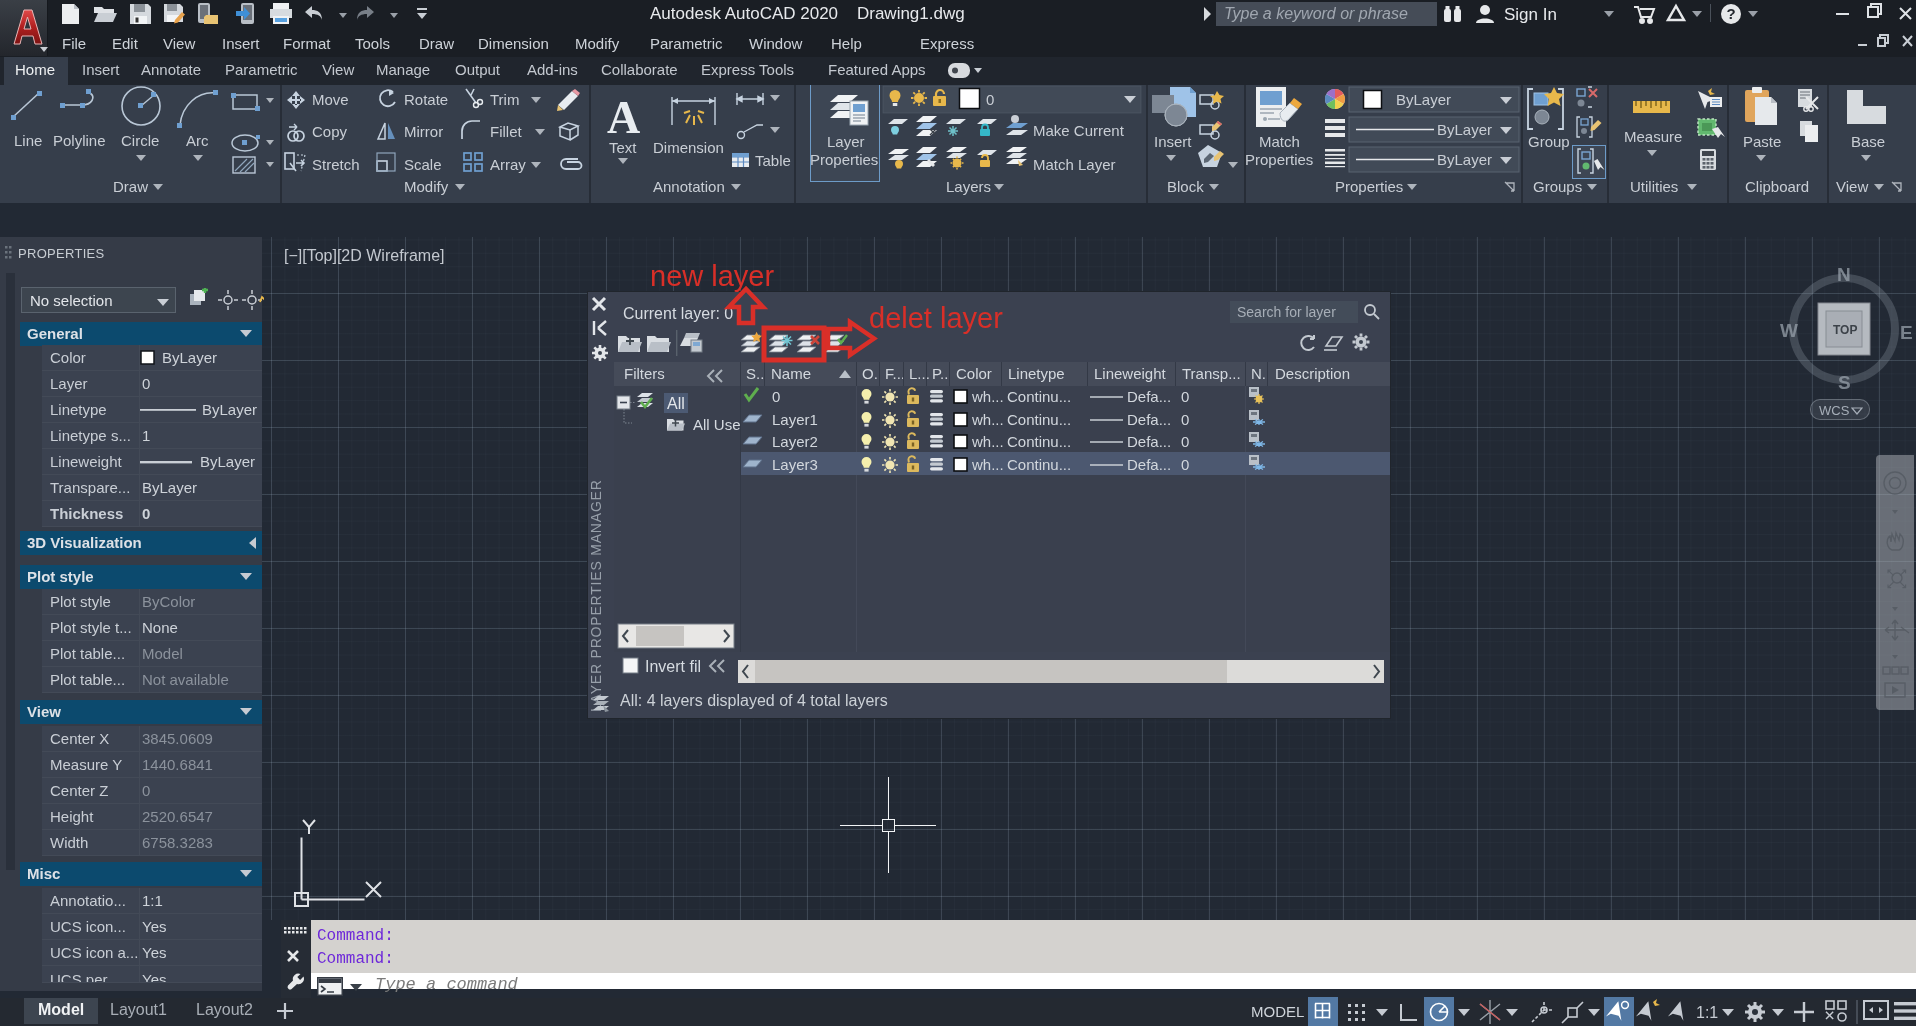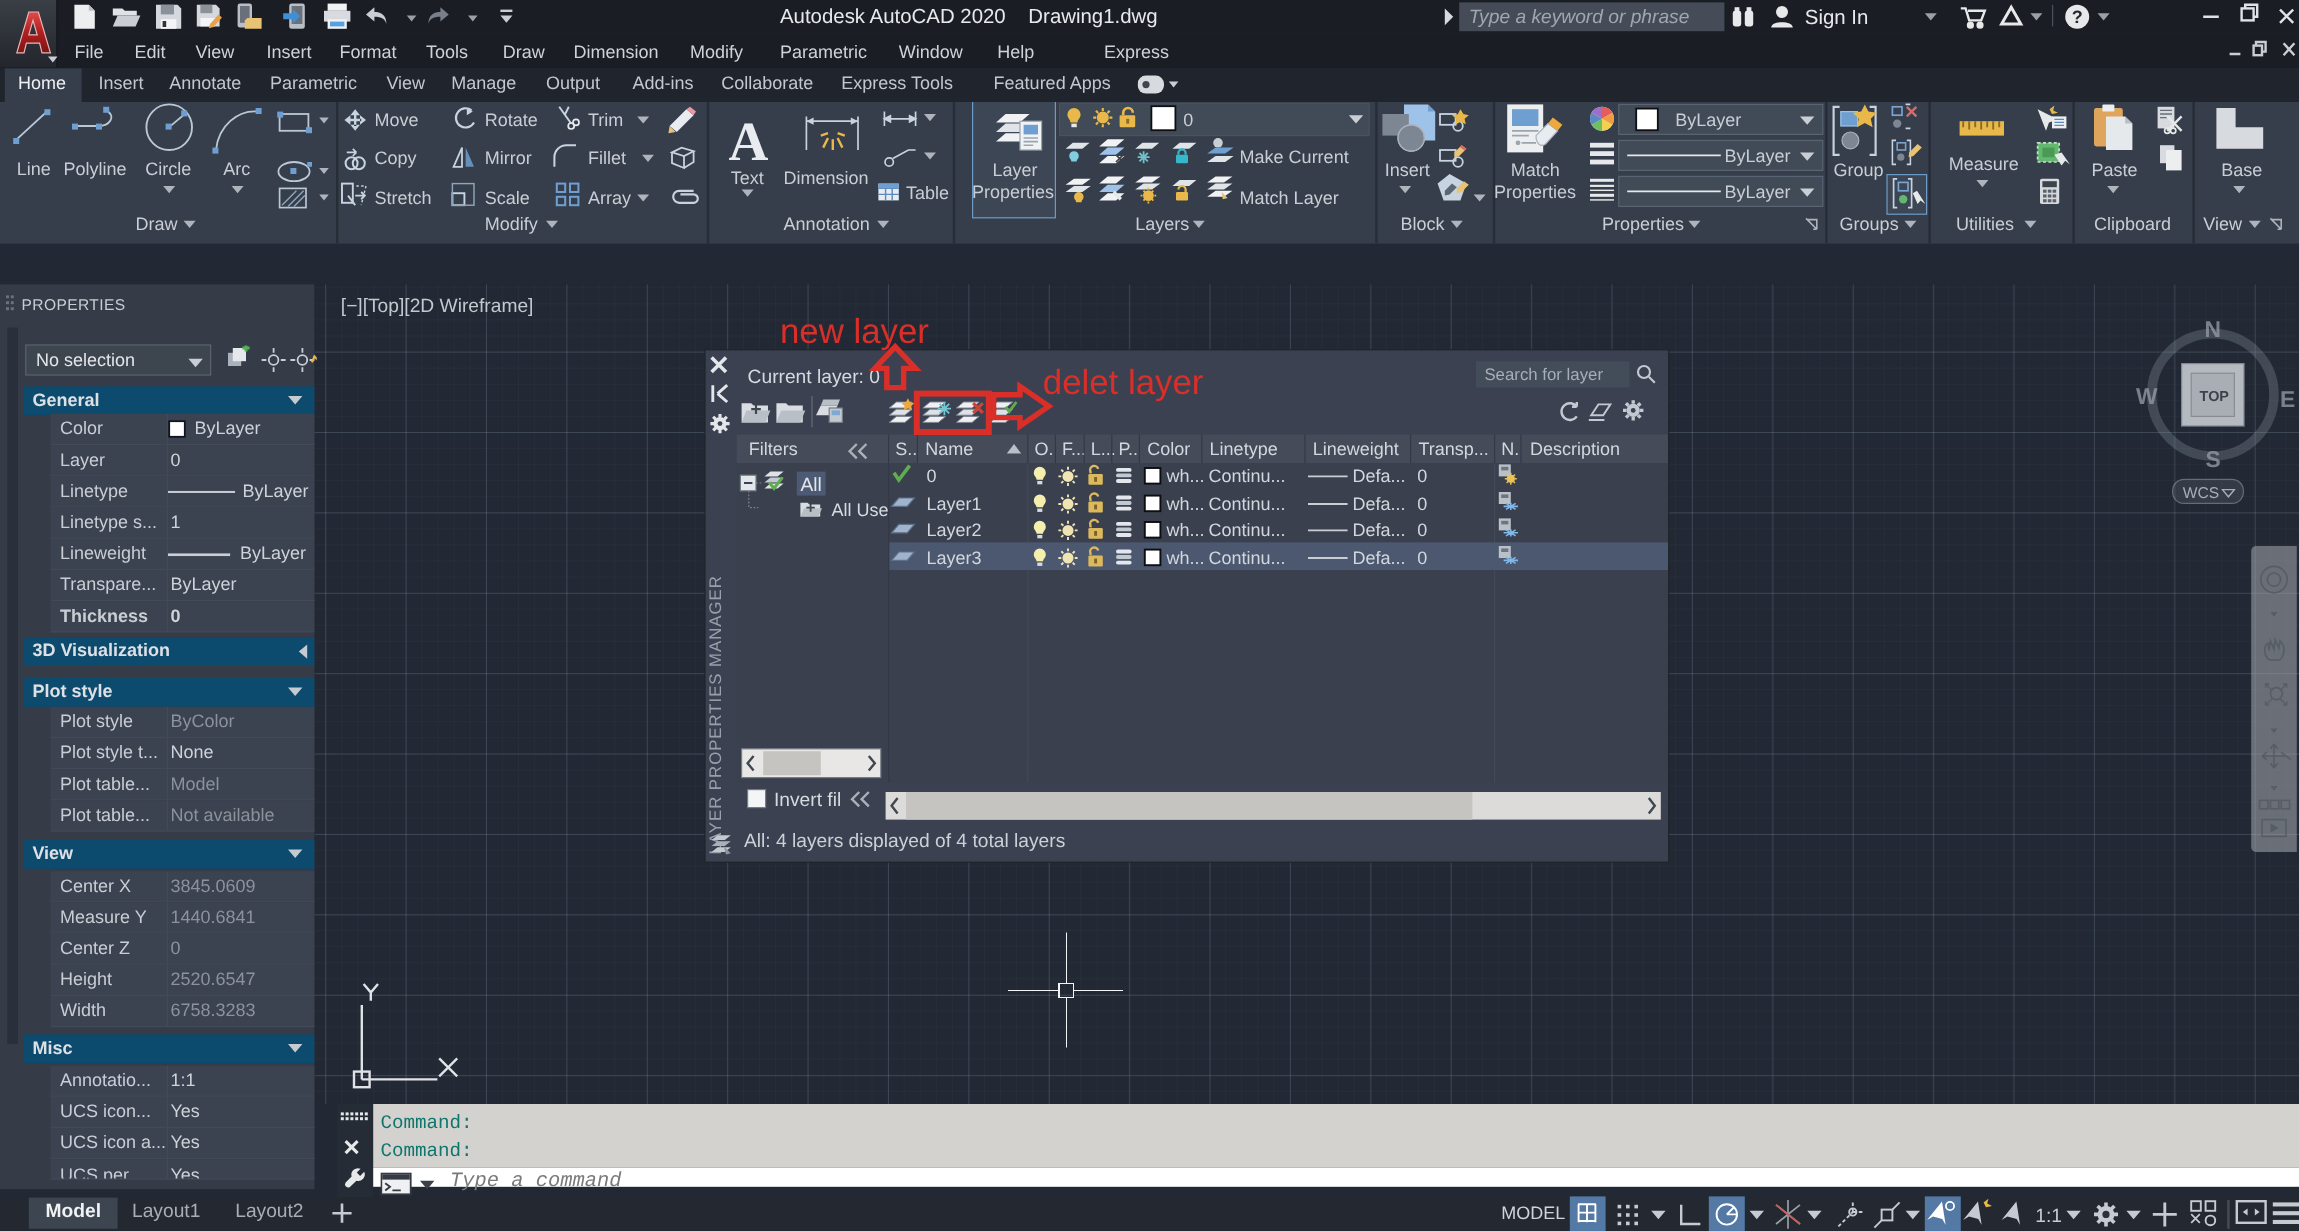--- a/index.html
+++ b/index.html
@@ -34,21 +34,21 @@
 .prow { position:absolute; left:42px; width:220px; height:26px; background:#3b4250; border-bottom:1px solid #434a57; background-image:linear-gradient(#434a57,#434a57); background-size:1px 100%; background-position:97px 0; background-repeat:no-repeat; }
 .prow .lab { position:absolute; left:8px; top:4px; font-size:15px; color:#c9ced5; white-space:nowrap; }
 .prow .val { position:absolute; left:100px; top:4px; font-size:15px; color:#ced3d9; white-space:nowrap; }
 .prow .vdim { color:#8b929c; }
 .phead { position:absolute; left:20px; width:242px; height:24px; background:#0c4a6e; }
 .phead span { position:absolute; left:7px; top:3px; font-size:15px; font-weight:bold; color:#dde1e6; }
 .phead .tri { left:auto; right:10px; top:8px; width:0; height:0; border-left:6px solid transparent; border-right:6px solid transparent; border-top:7px solid #c6cbd2; }
 
 
 #cmdgrip { left:281px; top:920px; width:30px; height:78px; background:#262c35; }
-#cmdhist { left:311px; top:920px; width:1605px; height:53px; background:#d4d2cf; color:#0f766e; font-family:"Liberation Mono", monospace; font-size:16px; line-height:23px; padding:5px 0 0 6px; }
+#cmdhist { left:311px; top:920px; width:1605px; height:53px; background:#d4d2cf; color:#6d28d9; font-family:"Liberation Mono", monospace; font-size:16px; line-height:23px; padding:5px 0 0 6px; }
 #cmdin { left:311px; top:973px; width:1605px; height:16px; background:#ffffff; }
 #statusbar { left:0; top:998px; width:1916px; height:28px; background:#242931; }
 
 
 #dlg { left:588px; top:292px; width:802px; height:426px; background:#3b4150; box-shadow:0 0 0 1px #20252c; }
 
 
 .t { position:absolute; white-space:nowrap; }
 </style>
 </head>

